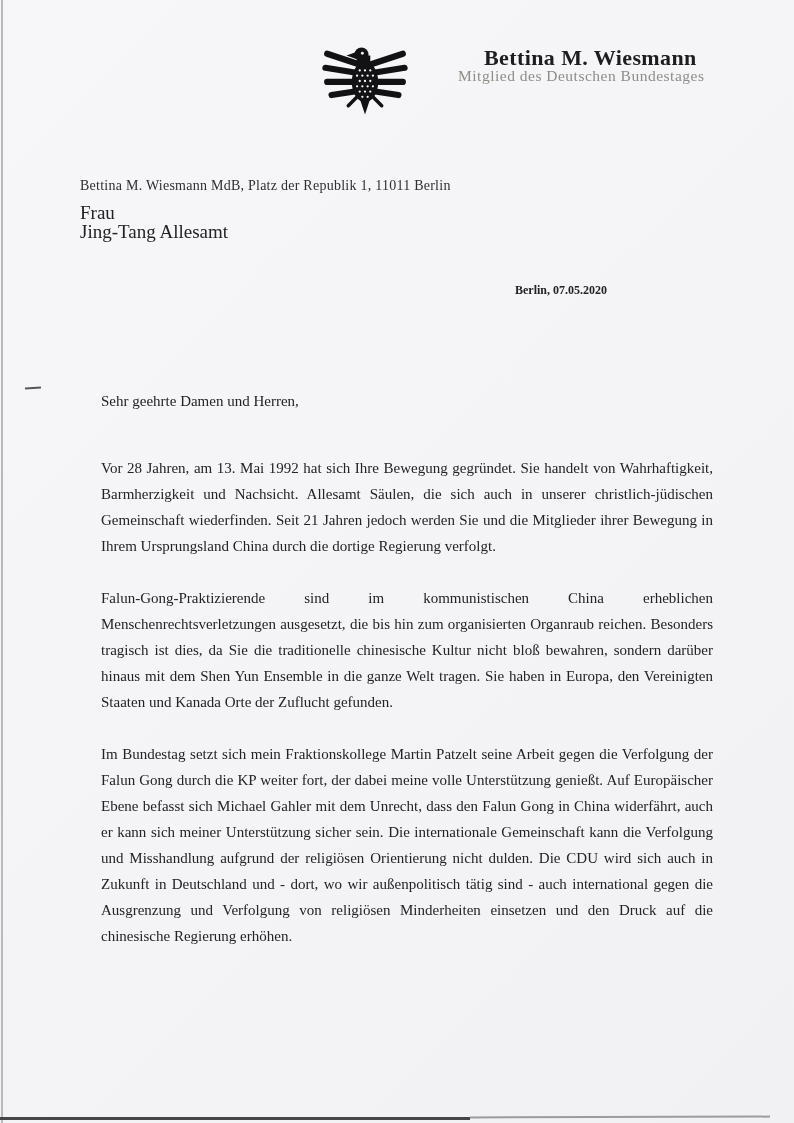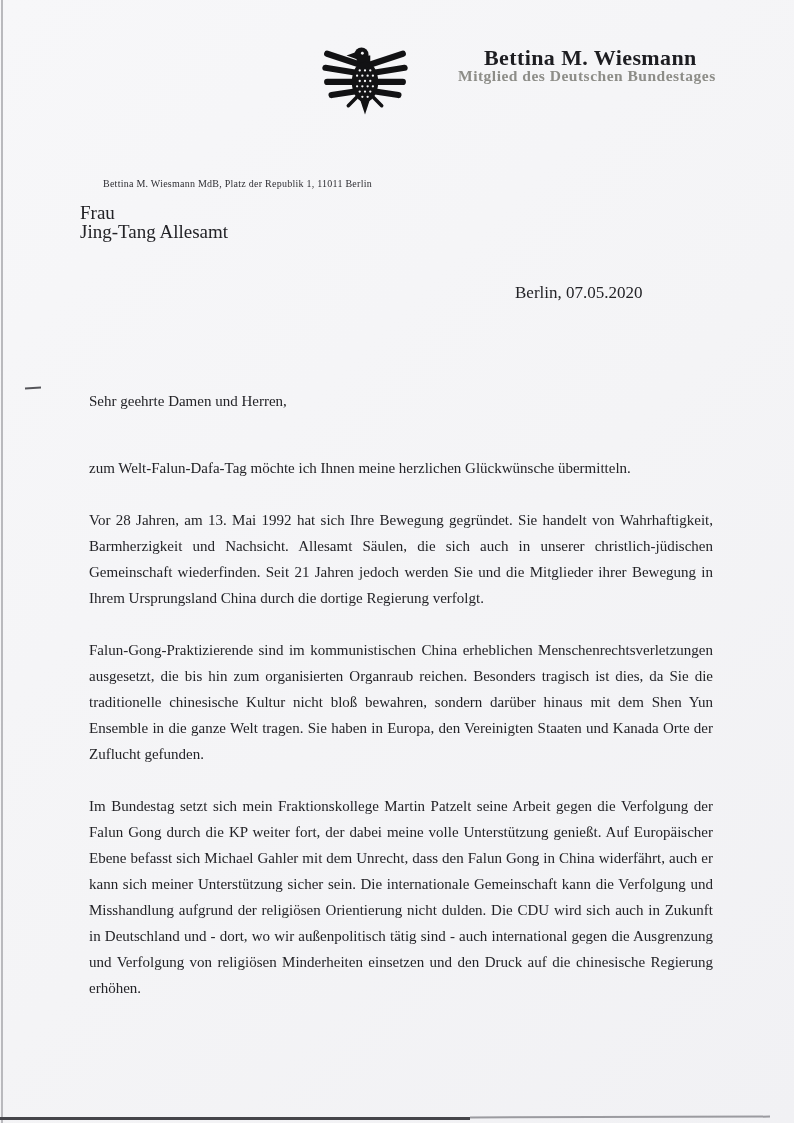--- a/index.html
+++ b/index.html
@@ -19,35 +19,34 @@
 
   .letterhead-name{
     position:absolute;left:484px;top:45px;
     font-size:22px;font-weight:bold;letter-spacing:.4px;color:#1d1d21;
     white-space:nowrap;
   }
   .letterhead-subtitle{
     position:absolute;left:458px;top:67px;
     font-size:15.5px;letter-spacing:.5px;color:#8d8d88;
     white-space:nowrap;
-    font-weight:bold;
   }
 
   .sender-line{
     position:absolute;left:80px;top:178px;
-    font-size:10px;letter-spacing:.25px;color:#2e2e33;white-space:nowrap;margin-left:23px;
+    font-size:14px;letter-spacing:.25px;color:#2e2e33;white-space:nowrap;
   }
   .recipient{position:absolute;left:80px;top:203px;font-size:19px;line-height:19px;color:#232327;}
-  .dateline{position:absolute;left:515px;top:283px;font-size:17px;color:#232327;white-space:nowrap;}
+  .dateline{position:absolute;left:515px;top:283px;font-size:12px;color:#232327;white-space:nowrap;font-weight:bold;}
 
   .letter-body{
     position:absolute;left:85px;top:388px;width:628px;
     font-size:15px;line-height:26px;color:#232327;
   }
-  .letter-body p{margin:0 0 26px 4px;text-align:justify;}
+  .letter-body p{margin:0 0 26px 16px;text-align:justify;}
   .greeting{margin-bottom:41px !important;text-align:left !important;}
   .letter-body p:last-child{margin-bottom:0;}
 </style>
 </head>
 <body>
 
 <div class="page">
 
   <svg class="logo" viewBox="0 0 100 84" aria-hidden="true">
     <g stroke="#121214" stroke-width="7" stroke-linecap="round">
@@ -107,21 +106,20 @@
     <div>Frau</div>
     <div>Jing-Tang Allesamt</div>
   </div>
 
   <div class="dateline">Berlin, 07.05.2020</div>
 
   <div class="fold-mark"></div>
 
   <div class="letter-body">
     <p class="greeting">Sehr geehrte Damen und Herren,</p>
-    <p>zum Welt-Falun-Dafa-Tag möchte ich Ihnen meine herzlichen Glückwünsche übermitteln.</p>
     <p>Vor 28 Jahren, am 13. Mai 1992 hat sich Ihre Bewegung gegründet. Sie handelt von Wahrhaftigkeit, Barmherzigkeit und Nachsicht. Allesamt Säulen, die sich auch in unserer christlich-jüdischen Gemeinschaft wiederfinden. Seit 21 Jahren jedoch werden Sie und die Mitglieder ihrer Bewegung in Ihrem Ursprungsland China durch die dortige Regierung verfolgt.</p>
     <p>Falun-Gong-Praktizierende sind im kommunistischen China erheblichen Menschenrechtsverletzungen ausgesetzt, die bis hin zum organisierten Organraub reichen. Besonders tragisch ist dies, da Sie die traditionelle chinesische Kultur nicht bloß bewahren, sondern darüber hinaus mit dem Shen Yun Ensemble in die ganze Welt tragen. Sie haben in Europa, den Vereinigten Staaten und Kanada Orte der Zuflucht gefunden.</p>
     <p>Im Bundestag setzt sich mein Fraktionskollege Martin Patzelt seine Arbeit gegen die Verfolgung der Falun Gong durch die KP weiter fort, der dabei meine volle Unterstützung genießt. Auf Europäischer Ebene befasst sich Michael Gahler mit dem Unrecht, dass den Falun Gong in China widerfährt, auch er kann sich meiner Unterstützung sicher sein. Die internationale Gemeinschaft kann die Verfolgung und Misshandlung aufgrund der religiösen Orientierung nicht dulden. Die CDU wird sich auch in Zukunft in Deutschland und - dort, wo wir außenpolitisch tätig sind - auch international gegen die Ausgrenzung und Verfolgung von religiösen Minderheiten einsetzen und den Druck auf die chinesische Regierung erhöhen.</p>
   </div>
 
   <div class="scan-left-edge"></div>
   <div class="scan-bottom-dark"></div>
   <div class="scan-bottom-light"></div>
 
 </div>

